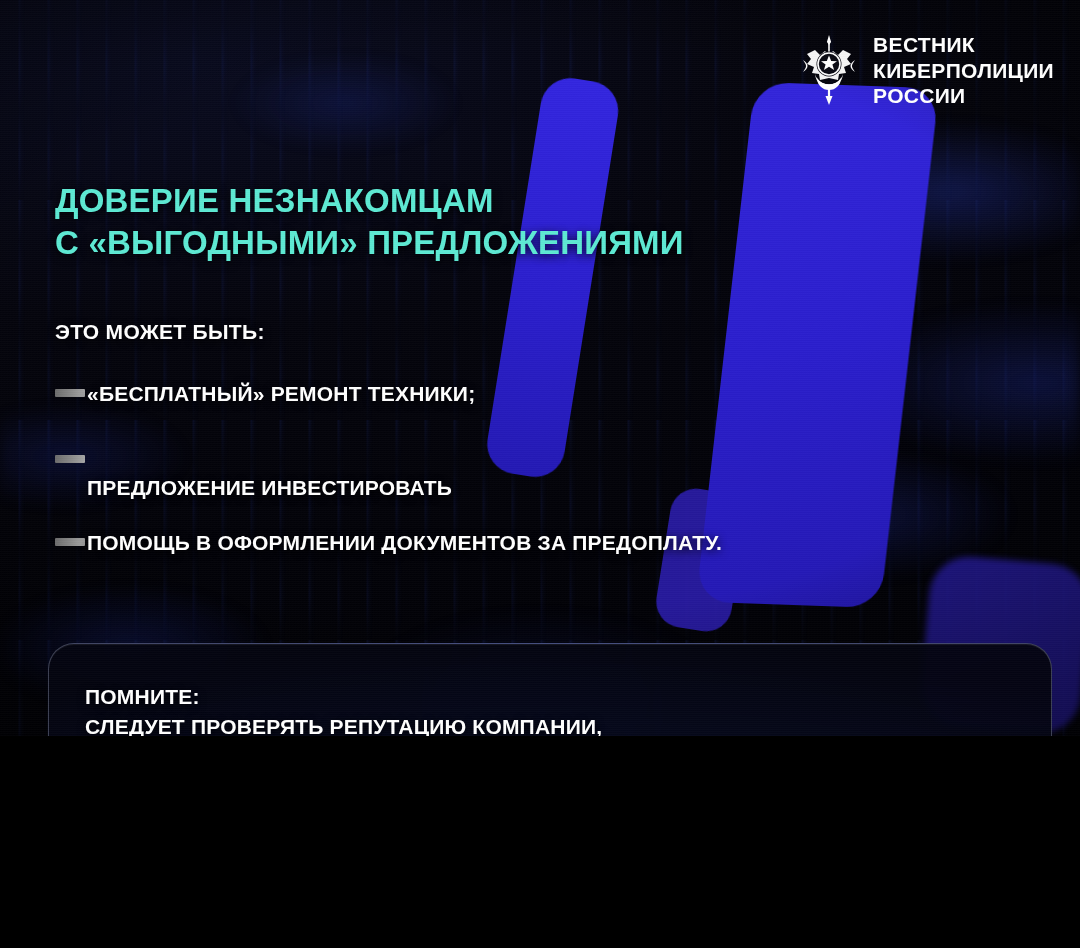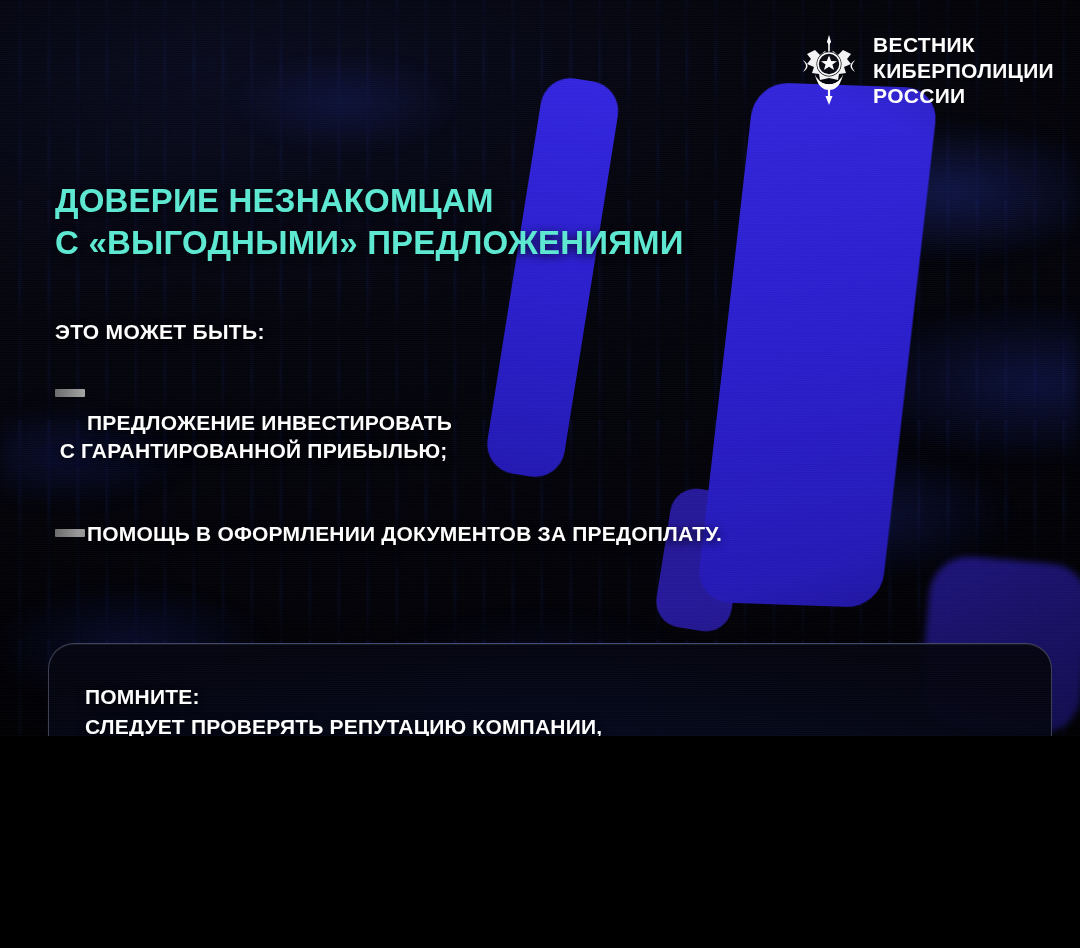--- a/index.html
+++ b/index.html
@@ -288,25 +288,28 @@
 КИБЕРПОЛИЦИИ
 РОССИИ</div>
   </div>
 
   <h1 class="headline">ДОВЕРИЕ НЕЗНАКОМЦАМ
 С «ВЫГОДНЫМИ» ПРЕДЛОЖЕНИЯМИ</h1>
 
   <div class="lead">ЭТО МОЖЕТ БЫТЬ:</div>
 
   <ul class="bullets">
+    <li>
+      <span class="dash"></span>
+      <span class="bullet-text">«БЕСПЛАТНЫЙ» РЕМОНТ ТЕХНИКИ;</span>
+    </li>
     <li class="two-line">
       <span class="dash"></span>
       <span class="bullet-text">
         <span>ПРЕДЛОЖЕНИЕ ИНВЕСТИРОВАТЬ</span>
-        <span class="l2">С ГАРАНТИРОВАННОЙ ПРИБЫЛЬЮ;</span>
       </span>
     </li>
     <li>
       <span class="dash"></span>
       <span class="bullet-text">ПОМОЩЬ В ОФОРМЛЕНИИ ДОКУМЕНТОВ ЗА ПРЕДОПЛАТУ.</span>
     </li>
   </ul>
 
   <div class="note-card">
     <div class="note-inner">ПОМНИТЕ:

